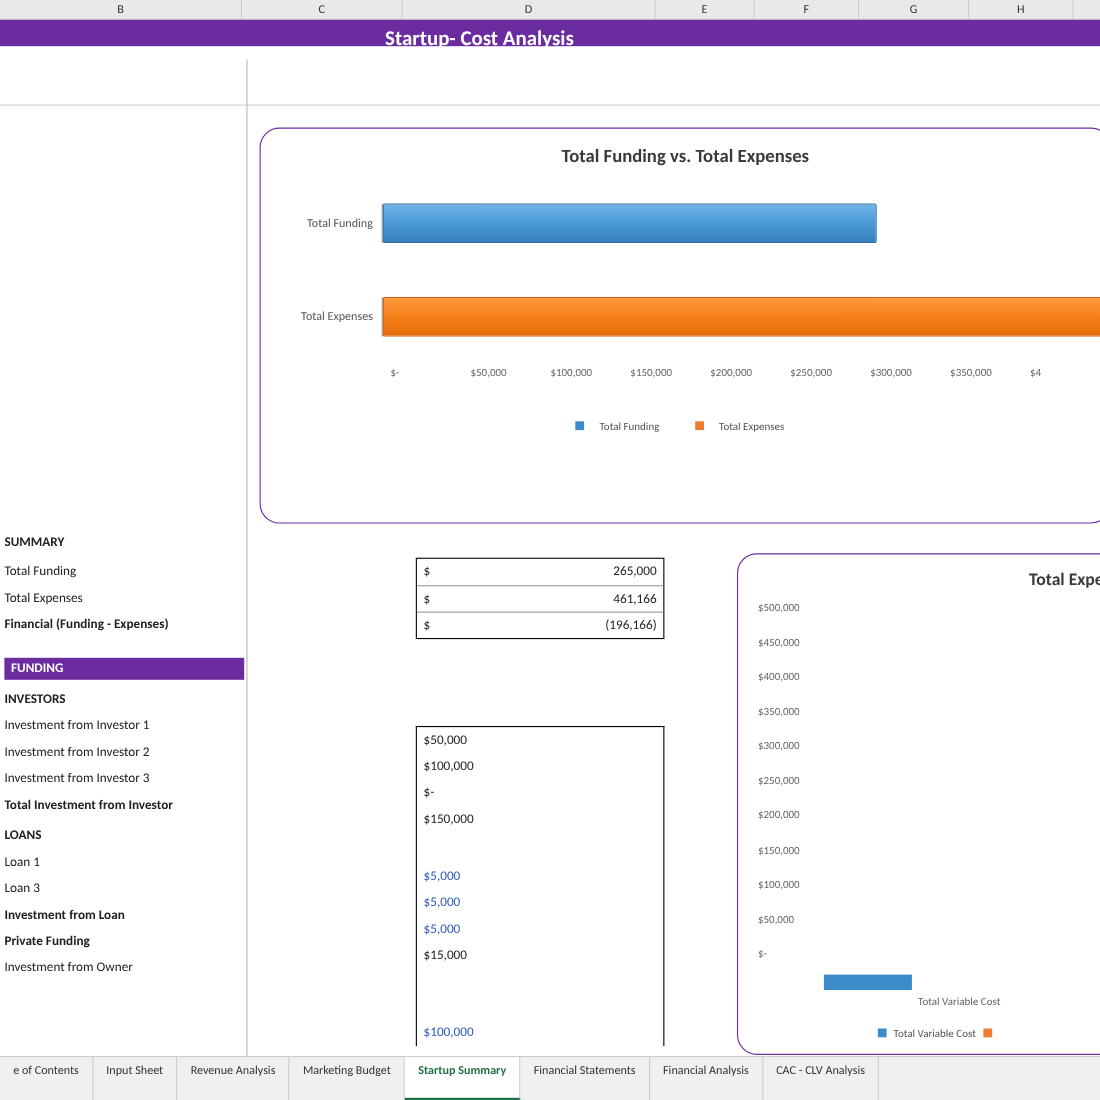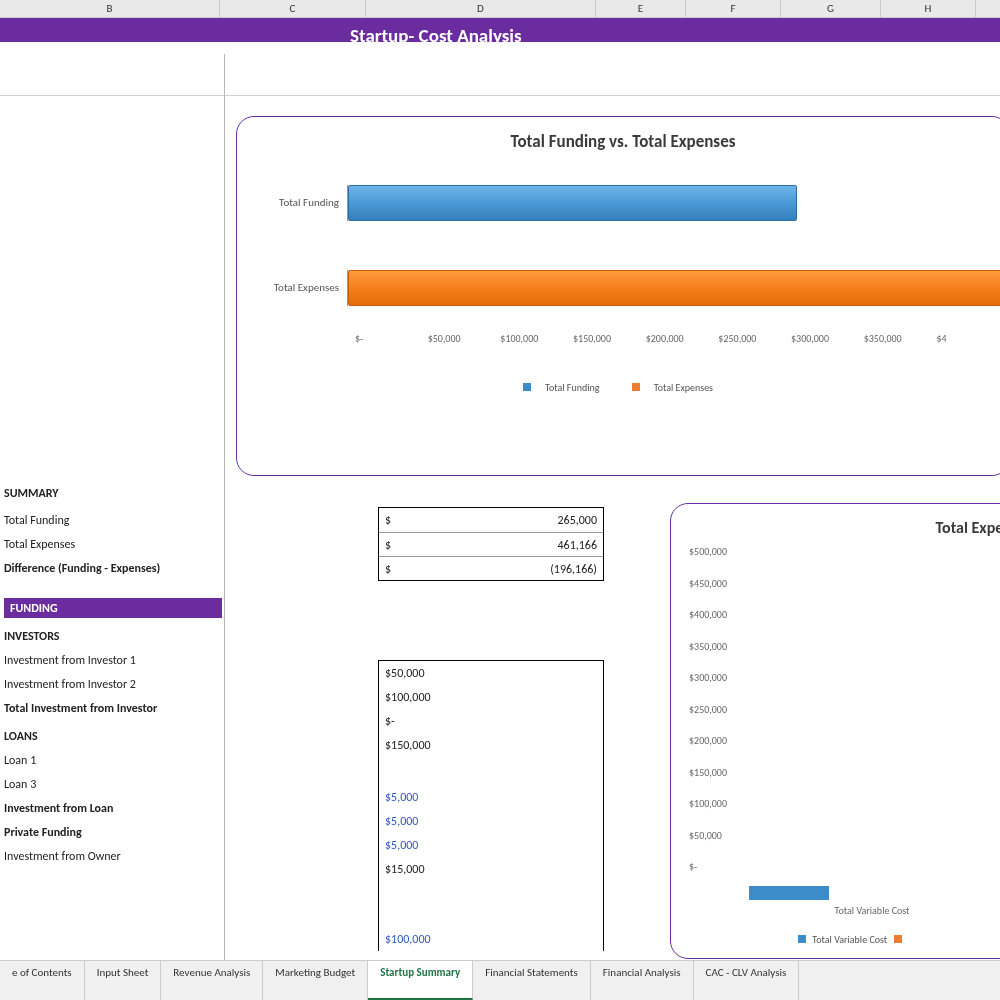--- a/index.html
+++ b/index.html
@@ -283,26 +283,27 @@
   <div class="legend">
     <span><i class="swatch sw-blue"></i><span>Total Funding</span></span>
     <span><i class="swatch sw-orange"></i><span>Total Expenses</span></span>
   </div>
 </div>
 
 <div class="left-col">
   <div class="hdr">SUMMARY</div>
   <div class="row">Total Funding</div>
   <div class="row">Total Expenses</div>
-  <div class="row bold">Difference (Funding - Expenses)</div>
+  <div class="row bold">Financial (Funding - Expenses)</div>
 
   <div class="section-band">FUNDING</div>
   <div class="row bold">INVESTORS</div>
   <div class="row">Investment from Investor 1</div>
   <div class="row">Investment from Investor 2</div>
+  <div class="row">Investment from Investor 3</div>
   <div class="row bold">Total Investment from Investor</div>
   <div class="row bold" style="margin-top:4px">LOANS</div>
   <div class="row">Loan 1</div>
   <div class="row">Loan 3</div>
   <div class="row bold">Investment from Loan</div>
   <div class="row bold" style="">Private Funding</div>
   <div class="row">Investment from Owner</div>
 </div>
 
 <div class="summary-vals">

